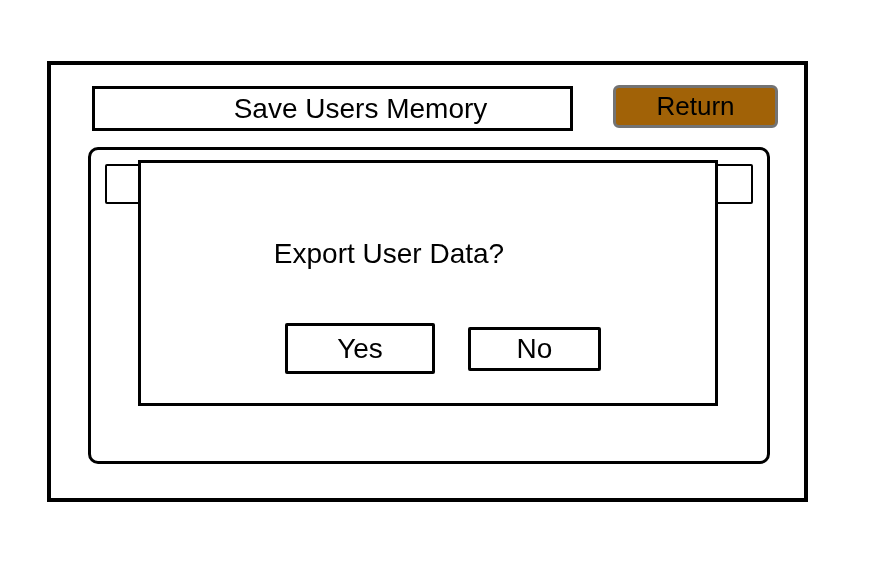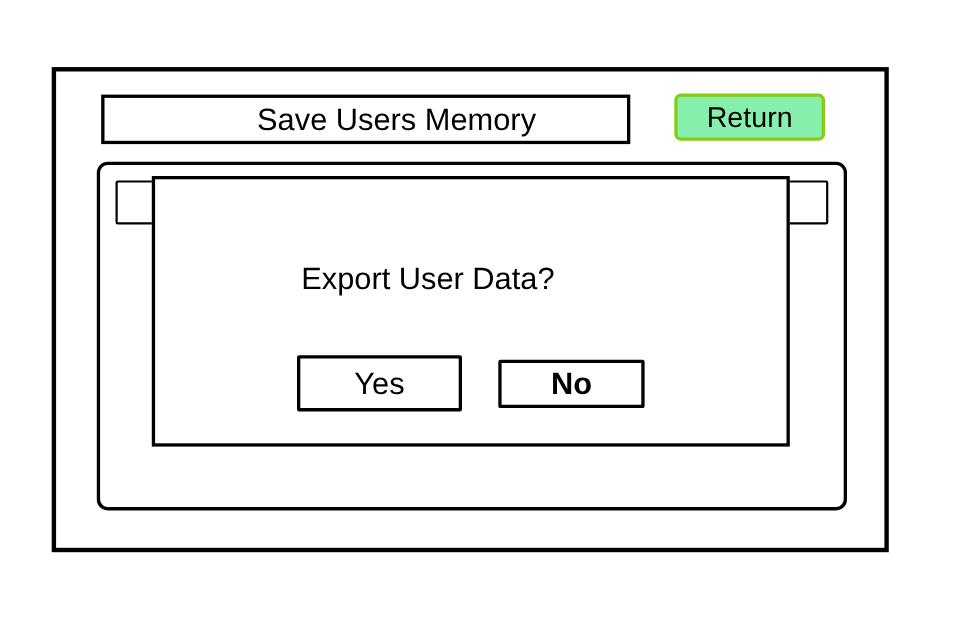--- a/index.html
+++ b/index.html
@@ -35,28 +35,28 @@
     align-items: center;
     justify-content: center;
     padding-left: 56px; 
     font-size: 28px;
     background: #fff;
   }
 
   
   .return-button {
     left: 613px; top: 85px;
-    width: 137px; height: 43px;
-    border: 3px solid #84cc16;
+    width: 165px; height: 43px;
+    border: 3px solid #737373;
     border-radius: 6px;
     display: flex;
     align-items: center;
     justify-content: center;
     font-size: 26px;
-    background: #86efac;
+    background: #a16207;
     cursor: pointer;
   }
 
   
   .inner-panel {
     left: 88px; top: 147px;
     width: 682px; height: 317px;
     border: 3px solid #000;
     border-radius: 10px;
     background: #fff;
@@ -88,28 +88,29 @@
   }
   .dialog-button {
     border: 3px solid #000;
     border-radius: 2px;
     display: flex;
     align-items: center;
     justify-content: center;
     font-size: 28px;
     background: #fff;
     cursor: pointer;
+    margin-left: 15px;
   }
   .yes-button {
     left: 129px; top: 160px;
     width: 150px; height: 51px;
   }
   .no-button {
     left: 312px; top: 164px;
-    width: 133px; height: 44px; font-weight: bold;
+    width: 133px; height: 44px;
   }
 </style>
 </head>
 <body>
 
 <div class="stage">
 
   <div class="abs outer-window"></div>
 
   <div class="abs title-box">

